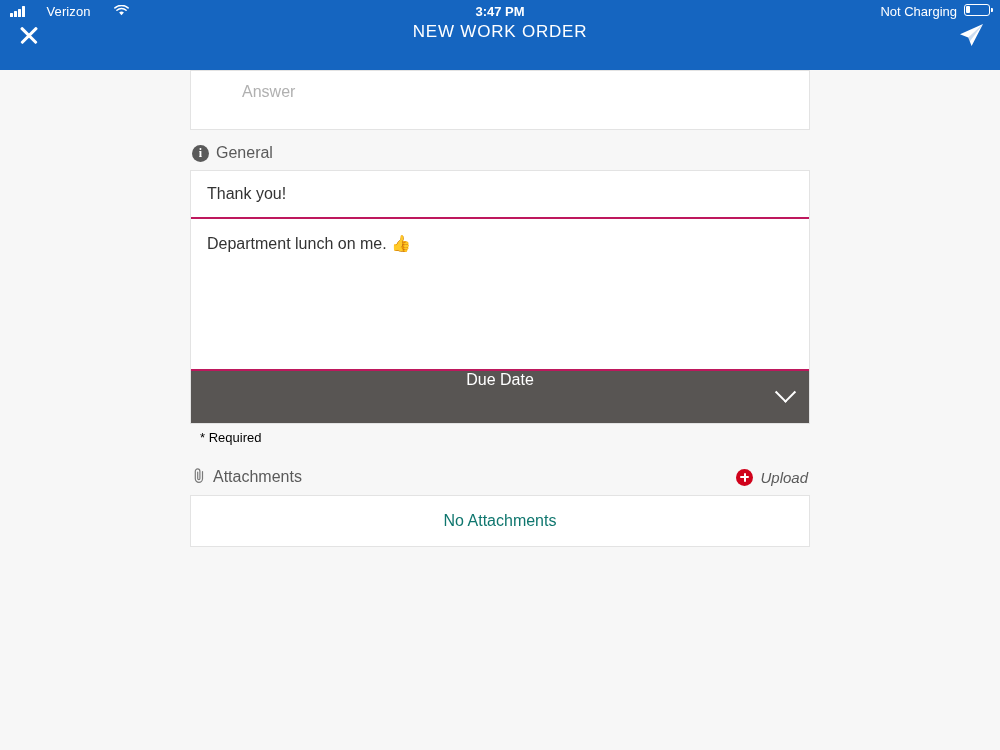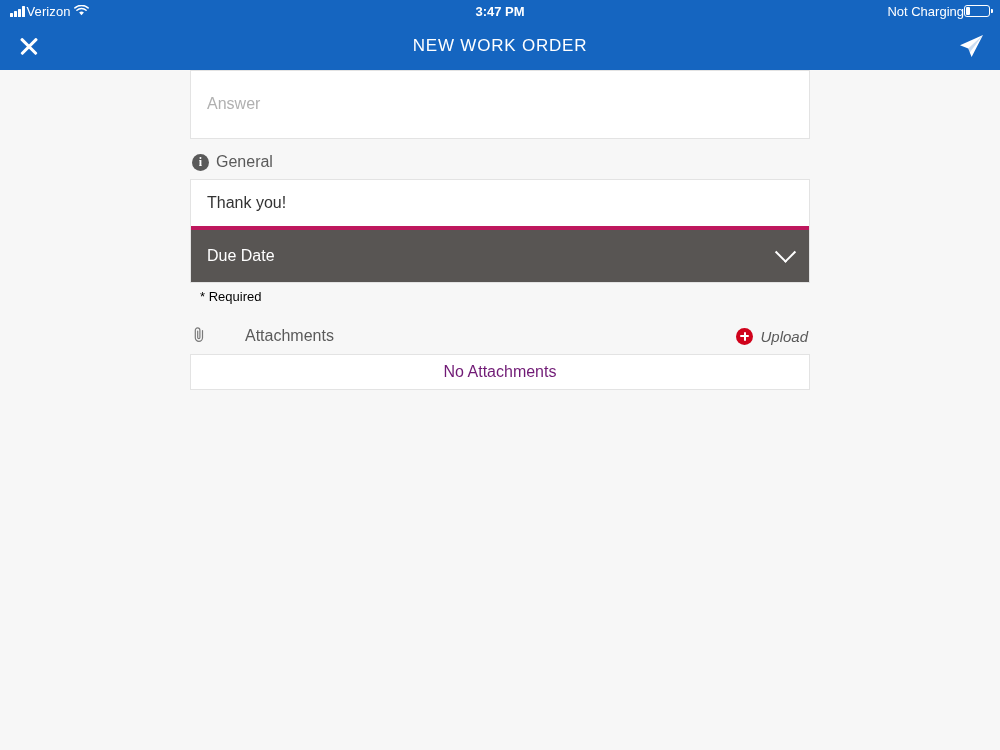--- a/index.html
+++ b/index.html
@@ -23,21 +23,21 @@
     display: flex;
     align-items: center;
     font-size: 13px;
     padding: 0 10px;
     box-sizing: border-box;
     position: relative;
   }
   .status-left {
     display: flex;
     align-items: center;
-    gap: 2px;
+    gap: 22px;
   }
   .signal-bars {
     display: inline-flex;
     align-items: flex-end;
     gap: 1.5px;
     height: 11px;
   }
   .signal-bars i {
     display: block;
     width: 2.5px;
@@ -54,22 +54,22 @@
     position: absolute;
     left: 0; right: 0;
     text-align: center;
     font-size: 13px;
     font-weight: bold;
     pointer-events: none;
   }
   .status-right {
     margin-left: auto;
     display: flex;
-    align-items: center;
-    gap: 0;
+    align-items: flex-start;
+    gap: 7px;
     font-size: 13px;
     z-index: 2;
   }
   .battery {
     width: 26px;
     height: 12px;
     border: 1.3px solid #ffffff;
     border-radius: 3px;
     position: relative;
     box-sizing: border-box;
@@ -91,21 +91,21 @@
     background: #ffffff;
     border-radius: 1px;
   }
 
   
   .nav-bar {
     height: 48px;
     background: #1565c0;
     color: #ffffff;
     display: flex;
-    align-items: center;
+    align-items: flex-start;
     position: relative;
     padding: 0 16px;
     box-sizing: border-box;
   }
   .nav-title {
     position: absolute;
     left: 0; right: 0;
     text-align: center;
     font-size: 17px;
     letter-spacing: 0.8px;
@@ -147,29 +147,30 @@
     margin: 0 auto;
     background: #ffffff;
     border: 1px solid #e3e3e3;
     box-sizing: border-box;
   }
   .field-row {
     padding: 14px 16px;
     box-sizing: border-box;
     font-size: 16px;
     color: #333333;
-    border-bottom: 4px solid #be185d;
+    border-bottom: 2px solid #be185d;
   }
   .field-row:last-child { border-bottom: none; }
   .placeholder-text { color: #b0b0b0; }
 
   .answer-card {
-    height: 69px;
-    display: flex;
-    align-items: center;
+    height: 60px;
+    display: flex;
+    align-items: flex-start;
+    padding-left: 35px;
   }
   .answer-card .field-row {
     border-bottom: none;
     padding-top: 12px;
   }
 
   .section-header {
     width: 620px;
     margin: 0 auto;
     display: flex;
@@ -207,20 +208,21 @@
 
   .due-date-row {
     background: #585553;
     color: #ffffff;
     height: 52px;
     display: flex;
     align-items: center;
     padding: 0 16px;
     box-sizing: border-box;
     font-size: 16px;
+    flex-direction: column;
   }
   .chevron {
     margin-left: auto;
     width: 13px; height: 13px;
     border-right: 2px solid #ffffff;
     border-bottom: 2px solid #ffffff;
     transform: rotate(45deg) translate(-3px,-3px);
   }
 
   .required-note {
@@ -232,21 +234,20 @@
     box-sizing: border-box;
   }
 
   .attach-header {
     width: 620px;
     margin: 22px auto 0;
     display: flex;
     align-items: center;
     box-sizing: border-box;
     padding: 0 2px 0 2px;
-    gap: 32px;
   }
   .attach-title {
     font-size: 16px;
     color: #5a5a5a;
     margin-left: 7px;
   }
   .upload-group {
     margin-left: auto;
     display: flex;
     align-items: center;
@@ -265,25 +266,25 @@
     position: absolute;
     background: #ffffff;
     border-radius: 1px;
   }
   .upload-plus::before { left: 4px; top: 7.8px; width: 9px; height: 1.8px; }
   .upload-plus::after  { top: 4px; left: 7.6px; height: 9px; width: 1.8px; }
   .upload-label { font-size: 15px; color: #5a5a5a; }
 
   .attach-card {
     margin-top: 8px;
-    height: 36px;
+    height: 52px;
     display: flex;
     align-items: center;
     justify-content: center;
-    color: #701a75;
+    color: #0f766e;
     font-size: 16px;
   }
 </style>
 </head>
 <body>
 
 <div class="status-bar">
   <div class="status-left">
     <span class="signal-bars">
       <i></i>
@@ -328,20 +329,21 @@
     </div>
   </div>
 
   <div class="section-header">
     <span class="info-icon">i</span>
     <span>General</span>
   </div>
 
   <div class="card">
     <div class="field-row">Thank you!</div>
+    <div class="field-row multiline short">Department lunch on me. 👍</div>
     <div class="due-date-row">
       <span>Due Date</span>
       <span class="chevron"></span>
     </div>
   </div>
 
   <div class="required-note">* Required</div>
 
   <div class="attach-header">
     <span class="paperclip-icon">

